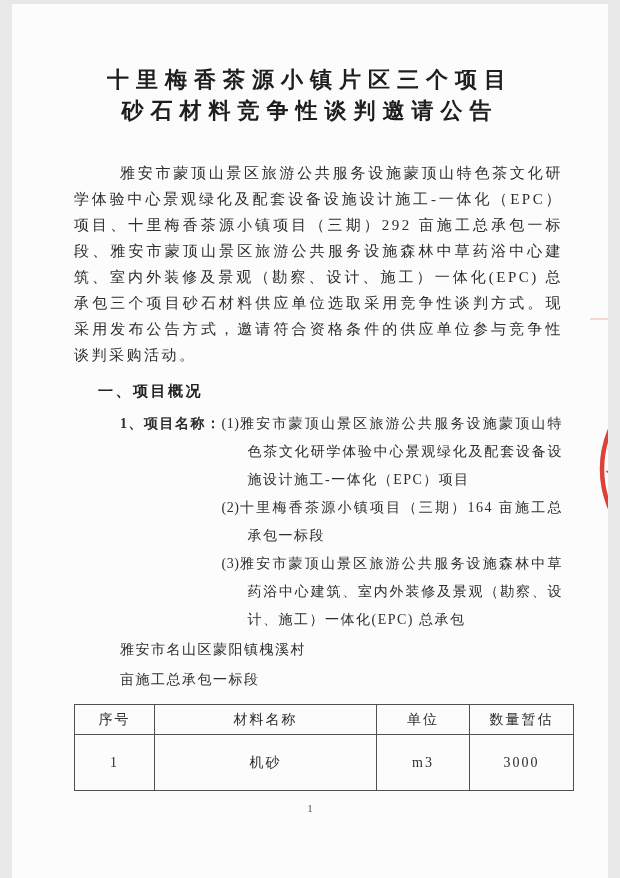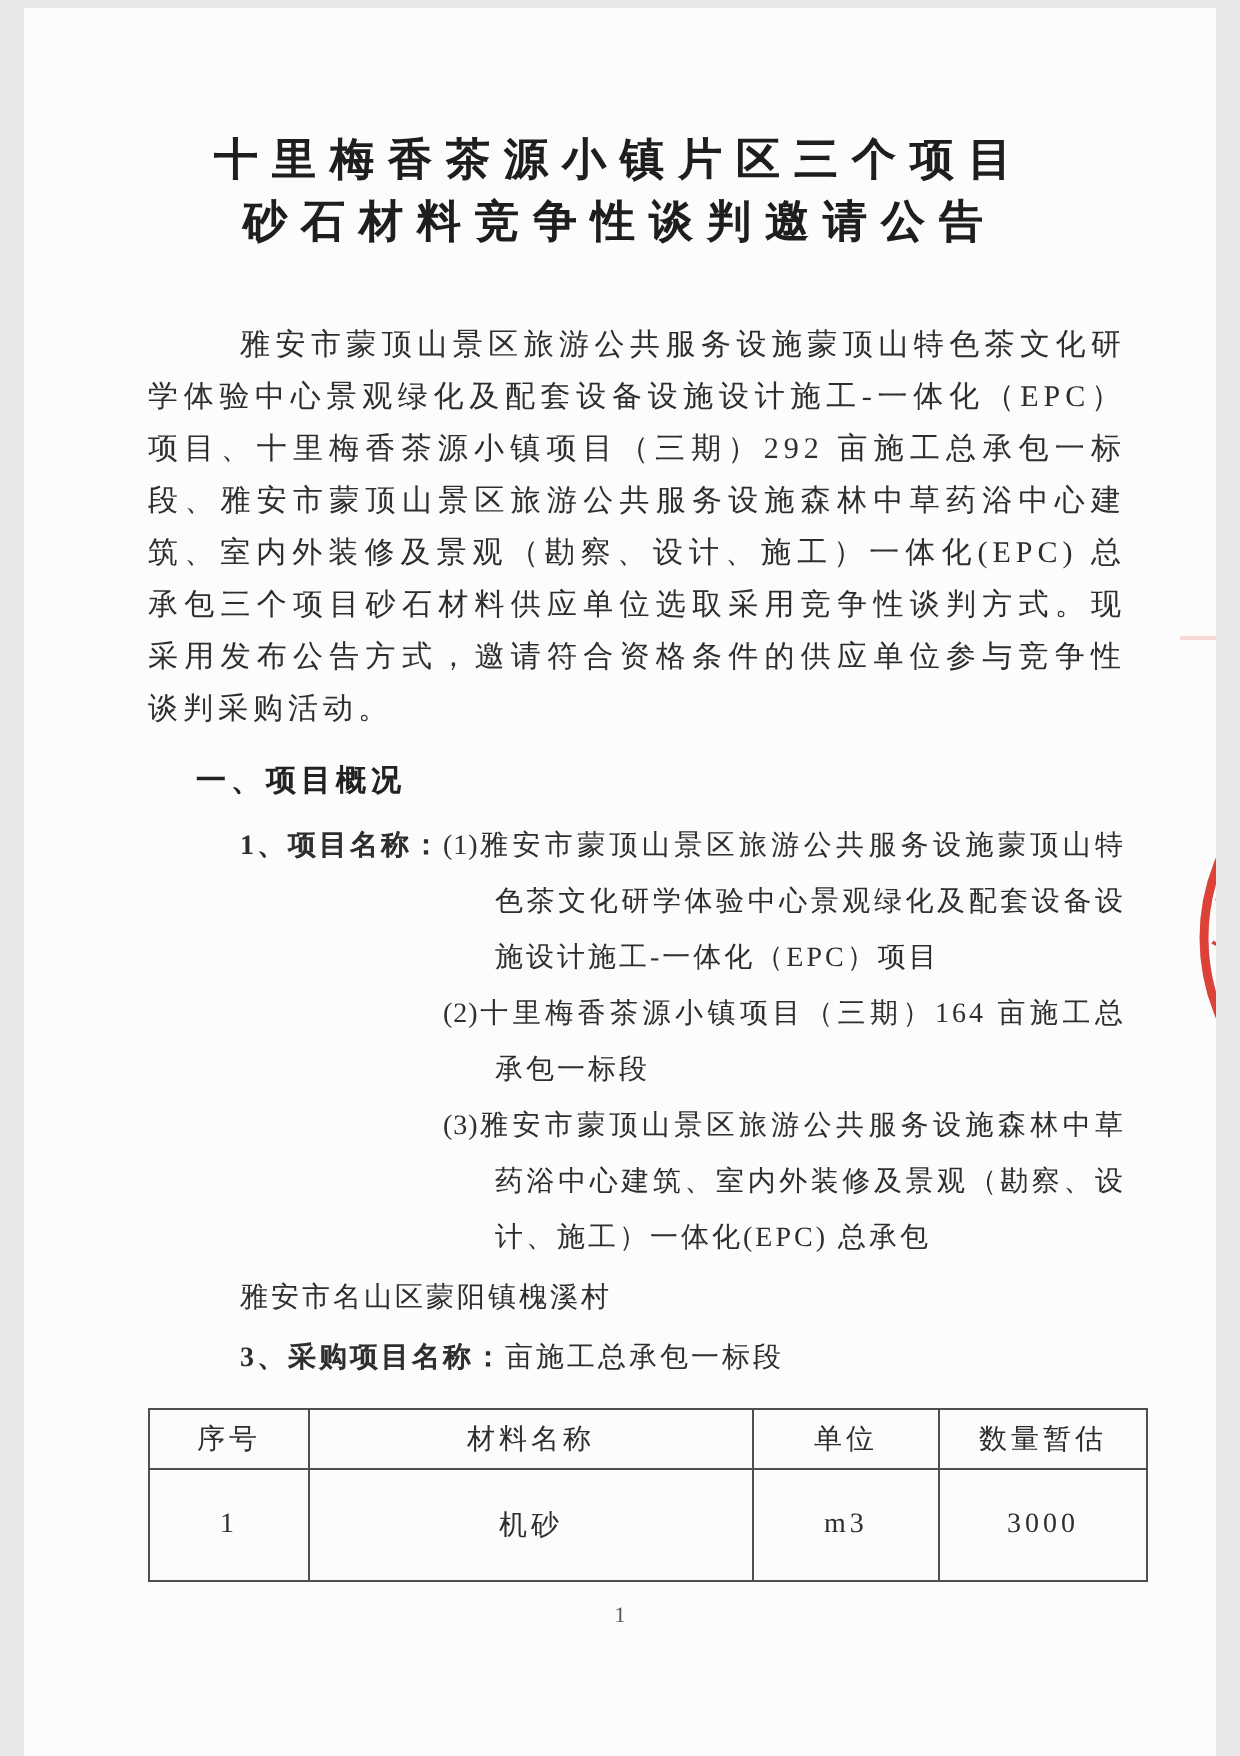--- a/index.html
+++ b/index.html
@@ -133,21 +133,20 @@
         <div class="project"><span class="marker">(2)</span><span>十里梅香茶源小镇项目（三期）164 亩施工总承包一标段</span></div>
         <div class="project"><span class="marker">(3)</span><span>雅安市蒙顶山景区旅游公共服务设施森林中草药浴中心建筑、室内外装修及景观（勘察、设计、施工）一体化(EPC) 总承包</span></div>
       </div>
     </div>
 
     <div class="item-row simple-item">
       <span class="item-value">雅安市名山区蒙阳镇槐溪村</span>
     </div>
 
     <div class="item-row simple-item">
-      <span class="item-label">3、采购项目名称：</span>
       <span class="item-value">亩施工总承包一标段</span>
     </div>
 
 
   </div>
 
   <table class="materials-table">
     <colgroup>
       <col style="width:80px">
       <col style="width:222px">

